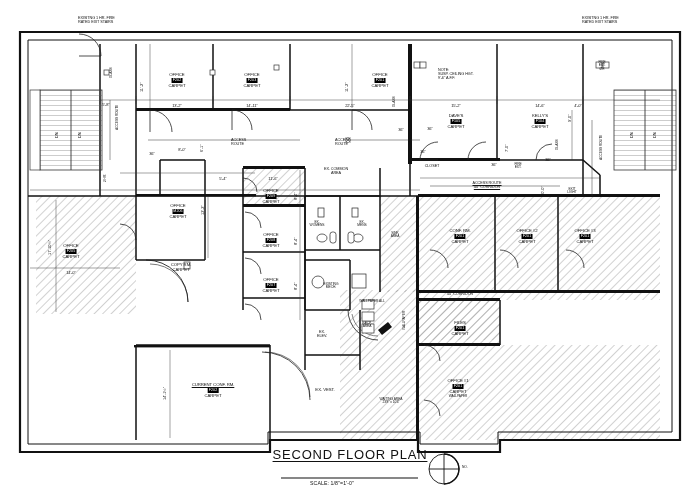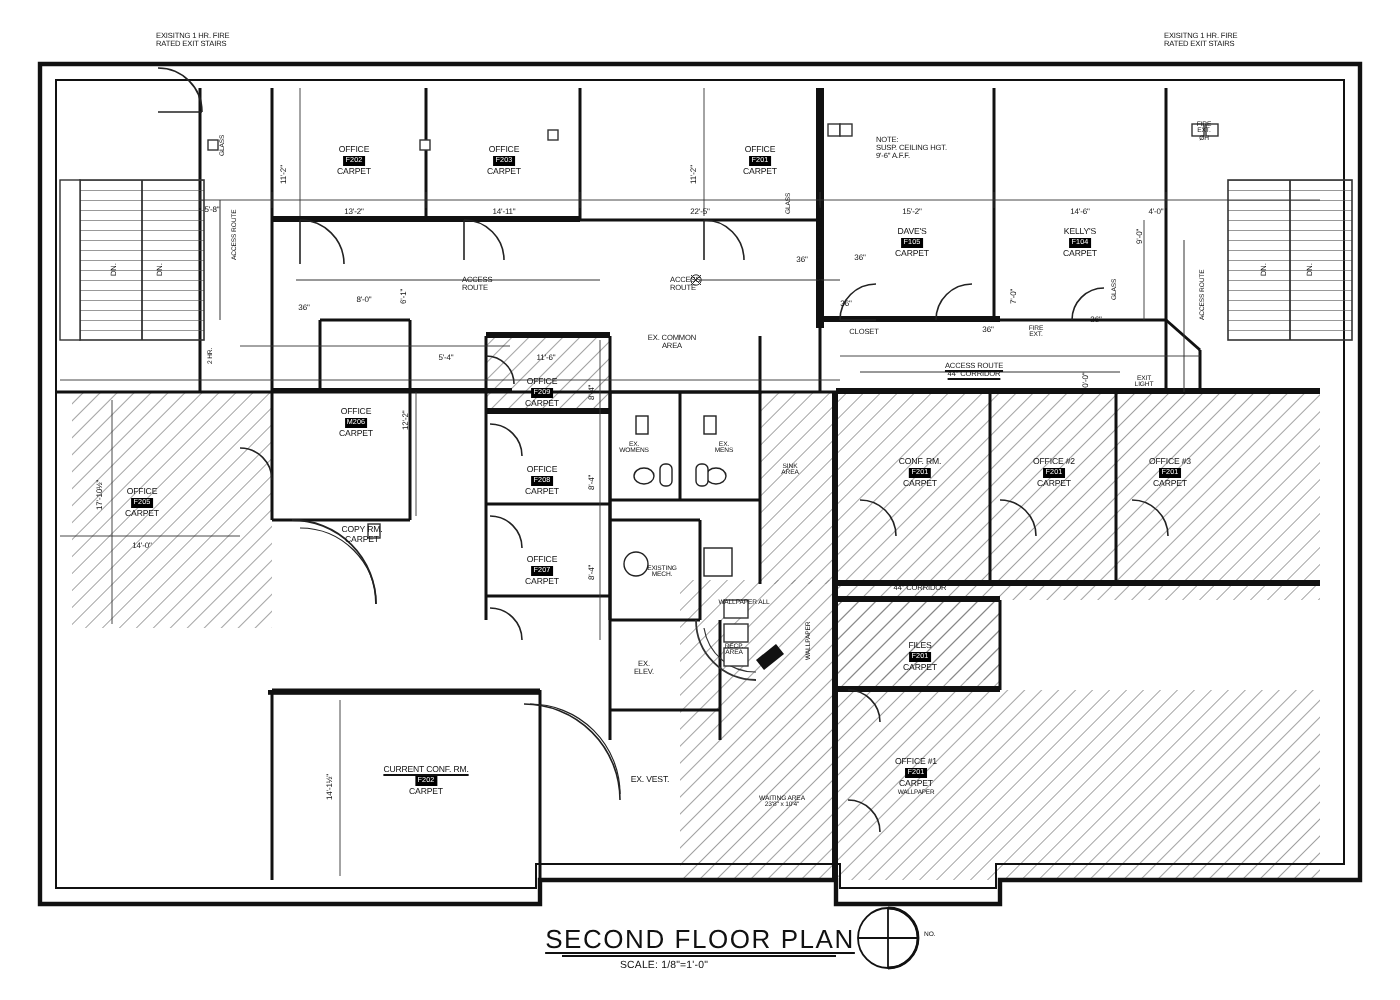--- a/index.html
+++ b/index.html
@@ -331,17 +331,17 @@
       <div class="lbl dim rot90" style="left: 505px; top: 152px;">7'-0"</div>
       <div class="lbl dim rot90" style="left: 541px; top: 196px;">10'-0"</div>
       <div class="lbl dim ctr" style="left: 152px; top: 152px;">36"</div>
       <div class="lbl dim ctr" style="left: 401px; top: 128px;">36"</div>
       <div class="lbl dim ctr" style="left: 430px; top: 127px;">36"</div>
       <div class="lbl dim ctr" style="left: 423px; top: 150px;">36"</div>
       <div class="lbl dim ctr" style="left: 494px; top: 163px;">36"</div>
       <div class="lbl dim ctr" style="left: 548px; top: 158px;">36"</div>
     </div>
 
-  <div class="lbl title ctr" style="left:350px;top:463px;">SECOND FLOOR PLAN</div>
+  <div class="lbl title ctr" style="left:350px;top:448px;">SECOND FLOOR PLAN</div>
   <div class="lbl scale ctr" style="left:332px;top:481px;">SCALE: 1/8"=1'-0"</div>
   <div class="lbl t3" style="left:462px;top:466px;">NO.</div>
 
 </div>
 
 </body></html>

